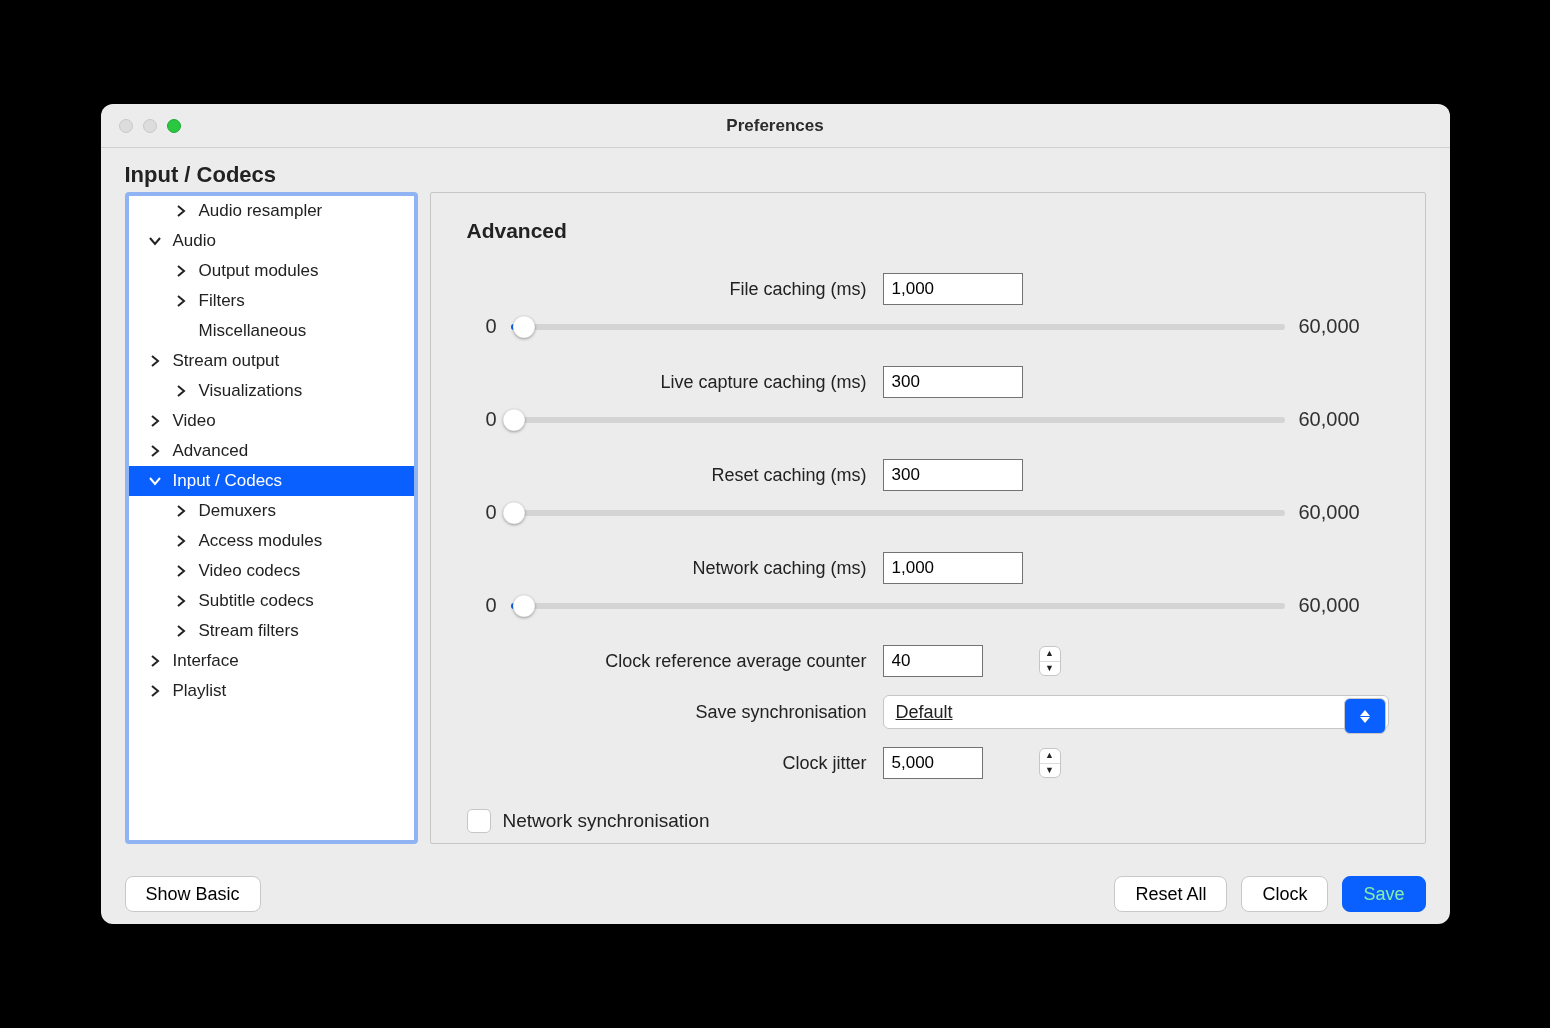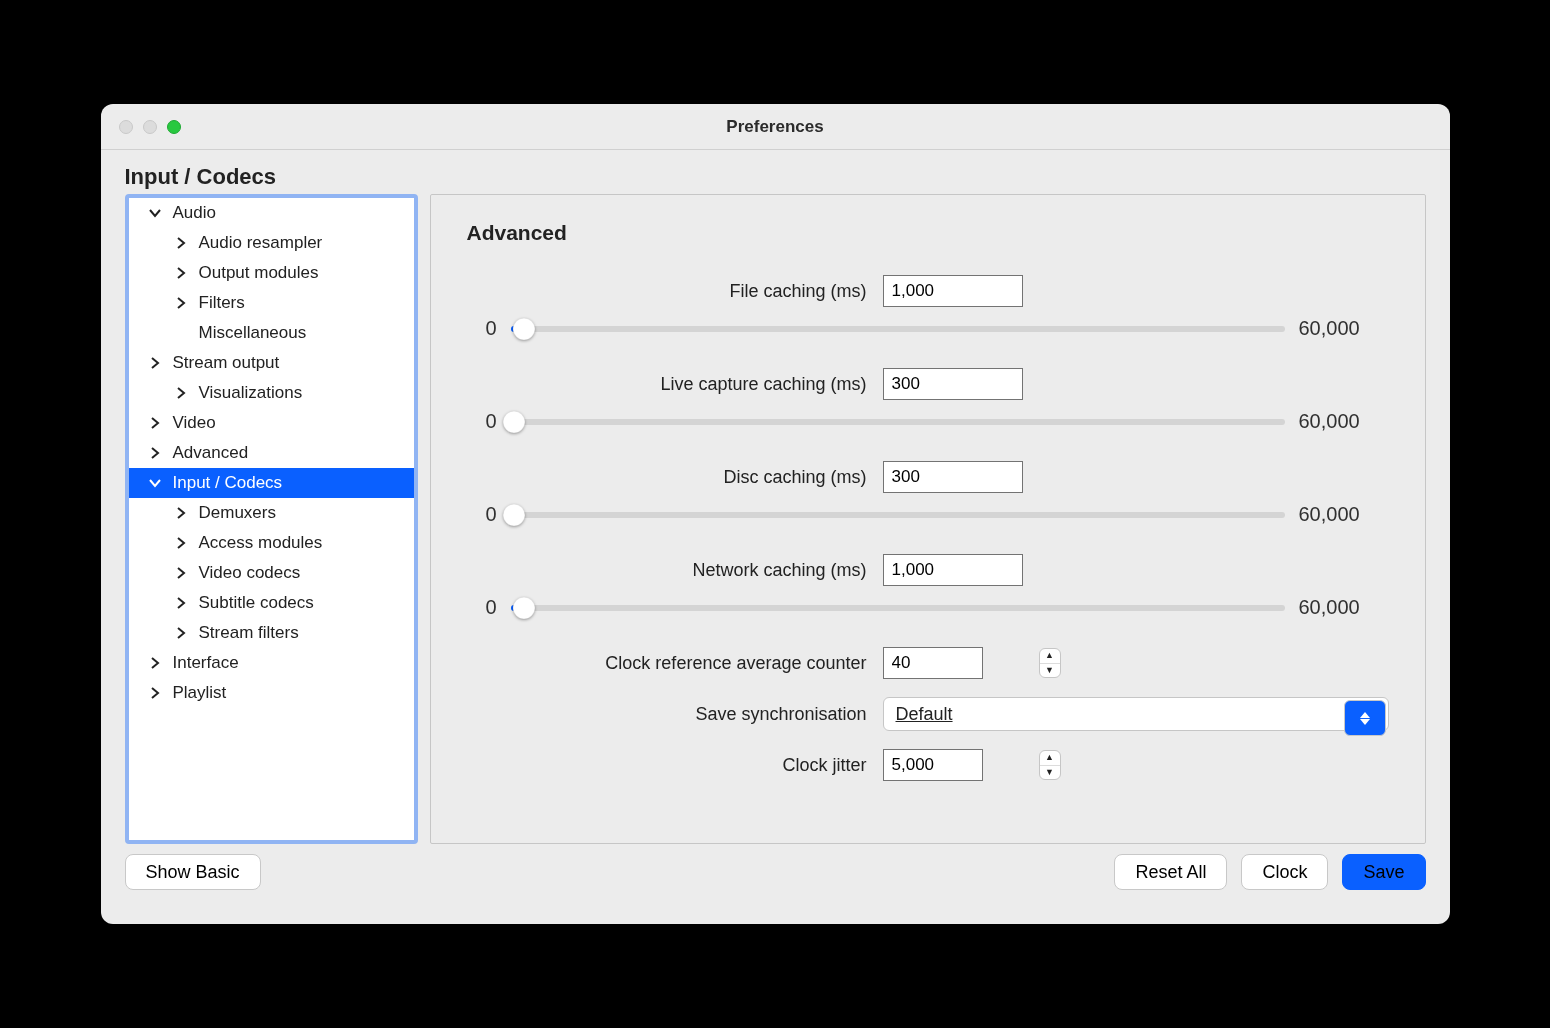--- a/index.html
+++ b/index.html
@@ -130,31 +130,31 @@
     position:absolute; right:3px; top:3px; bottom:3px; width:28px;
     background:#0a60ff; border-radius:6px;
     display:flex; flex-direction:column; align-items:center; justify-content:center; gap:1px;
   }
   .selectwrap .btn svg{ width:10px; height:6px;}
   .checkrow {
     display:flex; align-items:center; gap:12px; margin-top:30px; font-size:19px;
   }
   .checkbox { width:24px;height:24px;border:1px solid #c6c6c6;background:#fff;border-radius:5px;}
   .footer {
-    position:absolute; left:0; right:0; bottom:12px;
-    padding:16px 24px 22px 24px;
+    position:absolute; left:0; right:0; bottom:0;
+    padding:16px 24px 12px 24px;
     display:flex; align-items:center;
   }
   .btn {
     height:36px; padding:0 20px; font-size:18px;
     background:#fff; border:1px solid #c8c8c8; border-radius:8px;
     display:inline-flex; align-items:center; justify-content:center;
     cursor:default;
   }
-  .btn.primary { background:#0a60ff; color:#000000; border-color:#0a60ff;}
+  .btn.primary { background:#0a60ff; color:#86efac; border-color:#0a60ff;}
   .footer .gap { flex:1; }
   .footer .btn + .btn { margin-left:14px;}
 </style>
 </head>
 <body>
 
 <div class="window">
   <div class="titlebar">
     <div class="traffic">
       <div class="tl close"></div>
@@ -163,36 +163,36 @@
     </div>
     <div class="title">Preferences</div>
   </div>
 
   <div class="content">
     <div class="heading">Input / Codecs</div>
 
     <div class="columns">
       <div class="sidebar" id="sidebar">
           <div class="row">
+            <span class="spacer1"></span>
+            <span class="chev">
+              <svg viewBox="0 0 12 12">
+                <path d="M3 1 L9 6 L3 11" fill="none" stroke="currentColor" stroke-width="2"></path>
+              </svg>
+            </span>
+            <span>Audio resampler</span>
+          </div>
+          <div class="row">
             <span class="spacer0"></span>
             <span class="chev">
               <svg viewBox="0 0 12 12">
                 <path d="M1 3 L6 9 L11 3" fill="none" stroke="currentColor" stroke-width="2"></path>
               </svg>
             </span>
             <span>Audio</span>
-          </div>
-          <div class="row">
-            <span class="spacer1"></span>
-            <span class="chev">
-              <svg viewBox="0 0 12 12">
-                <path d="M3 1 L9 6 L3 11" fill="none" stroke="currentColor" stroke-width="2"></path>
-              </svg>
-            </span>
-            <span>Audio resampler</span>
           </div>
           <div class="row">
             <span class="spacer1"></span>
             <span class="chev">
               <svg viewBox="0 0 12 12">
                 <path d="M3 1 L9 6 L3 11" fill="none" stroke="currentColor" stroke-width="2"></path>
               </svg>
             </span>
             <span>Output modules</span>
           </div>
@@ -345,21 +345,21 @@
           <div class="min">0</div>
           <div class="slider">
             <div class="track"></div>
               <div class="fill" style="width: 0.5%;"></div>
               <div class="thumb" style="left: 0.5%;"></div>
           </div>
           <div>60,000</div>
         </div>
 
         <div class="field">
-          <div class="lbl">Disc caching (ms)</div>
+          <div class="lbl">Reset caching (ms)</div>
           <input class="txt" value="300" style="">
         </div>
         <div class="sliderrow">
           <div class="min">0</div>
           <div class="slider">
             <div class="track"></div>
               <div class="fill" style="width: 0.5%;"></div>
               <div class="thumb" style="left: 0.5%;"></div>
           </div>
           <div>60,000</div>
@@ -405,20 +405,24 @@
 
         <div class="field">
           <div class="lbl">Clock jitter</div>
           <input class="txt" style="width: 100px;" value="5,000">
           <div class="spin">
             <div>▲</div>
             <div>▼</div>
           </div>
         </div>
 
+        <div class="checkrow">
+          <div class="checkbox"></div>
+          <span>Network synchronisation</span>
+        </div>
       </div>
     </div>
   </div>
 
   <div class="footer">
     <div class="btn">Show Basic</div>
     <div class="gap"></div>
     <div class="btn">Reset All</div>
     <div class="btn">Clock</div>
     <div class="btn primary">Save</div>

